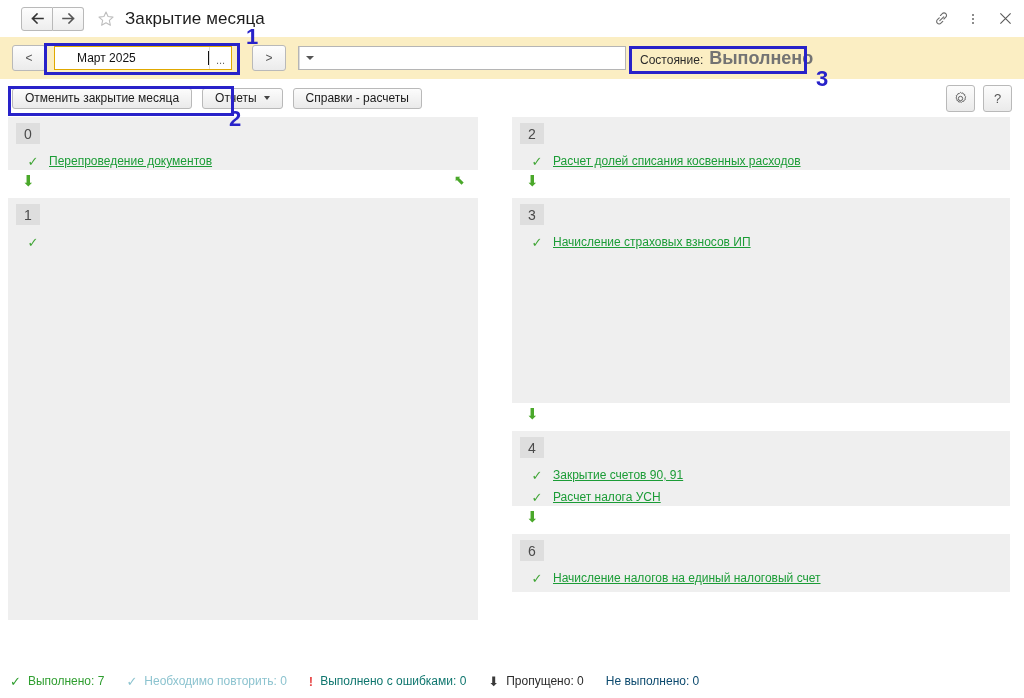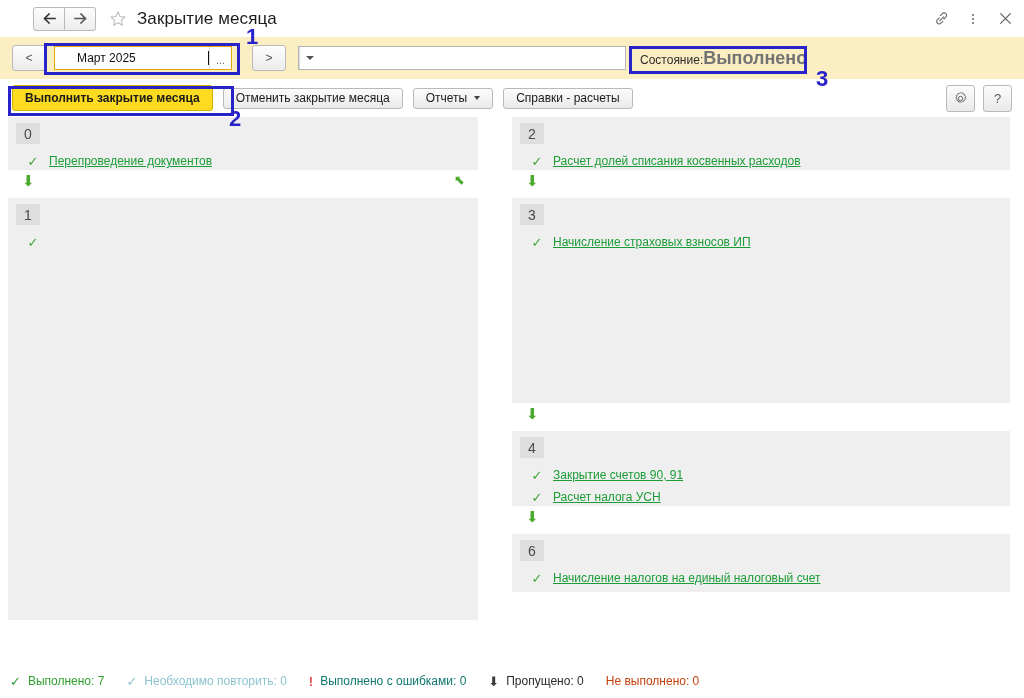--- a/index.html
+++ b/index.html
@@ -15,21 +15,21 @@
     color: #1a1a1a;
     overflow: hidden;
     position: relative;
   }
 
   
   .titlebar {
     height: 37px;
     display: flex;
     align-items: center;
-    padding: 0 24px;
+    padding: 0 12px;
     background: #ffffff;
     position: relative;
   }
   .navbtns {
     display: flex;
     margin-left: 9px;
   }
   .navbtn {
     width: 30px;
     height: 22px;
@@ -175,20 +175,21 @@
     width: 0; height: 0;
     border-left: 4px solid transparent;
     border-right: 4px solid transparent;
     border-top: 4px solid #555;
   }
 
   .state-box {
     margin-left: 14px;
     display: flex;
     align-items: baseline;
+    gap: 6px;
     white-space: nowrap;
   }
   .state-label { font-size: 12px; color: #2b2b2b; }
   .state-value { font-size: 18px; font-weight: bold; color: #737373; }
 
   
   .toolbar {
     height: 38px;
     background: #ffffff;
     display: flex;
@@ -427,21 +428,20 @@
     </span>
   </div>
 
   <div class="state-box">
     <span class="state-label">Состояние:</span>
     <span class="state-value">Выполнено</span>
   </div>
 </div>
 
 <div class="toolbar">
-  <div class="tbtn primary">Выполнить закрытие месяца</div>
   <div class="tbtn">Отменить закрытие месяца</div>
   <div class="tbtn">
     <span>Отчеты</span>
     <span class="cdrop"></span>
   </div>
   <div class="tbtn">Справки - расчеты</div>
 
   <div class="toolbar-right">
     <div class="iconbtn">
       <svg width="15" height="15" viewBox="0 0 20 20">
@@ -554,21 +554,21 @@
   </div>
   <div class="stat">
     <span class="sico" style="color:#e84c4c; font-weight:bold;">!</span>
     <span style="color:#0f766e;">Выполнено с ошибками: 0</span>
   </div>
   <div class="stat">
     <span class="sico" style="color:#3a3a3a;">⬇</span>
     <span style="color:#2b2b2b;">Пропущено: 0</span>
   </div>
   <div class="stat">
-    <span style="color:#c2410c;">Не выполнено: 0</span>
+    <span style="color:#0c4a6e;">Не выполнено: 0</span>
   </div>
 </div>
 
 <div class="anno-box" style="left:44px; top:43px; width:196px; height:32px;"></div>
 <div class="anno-num" style="left:246px; top:24px;">1</div>
 
 <div class="anno-box" style="left:8px; top:86px; width:226px; height:30px;"></div>
 <div class="anno-num" style="left:229px; top:106px;">2</div>
 
 <div class="anno-box" style="left:629px; top:46px; width:178px; height:28px;"></div>

